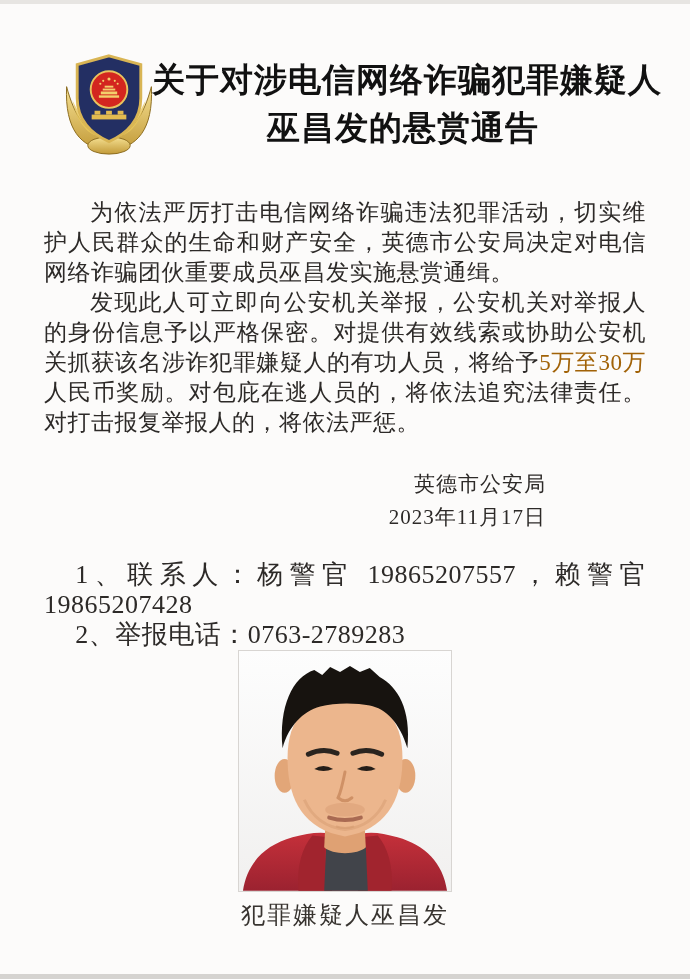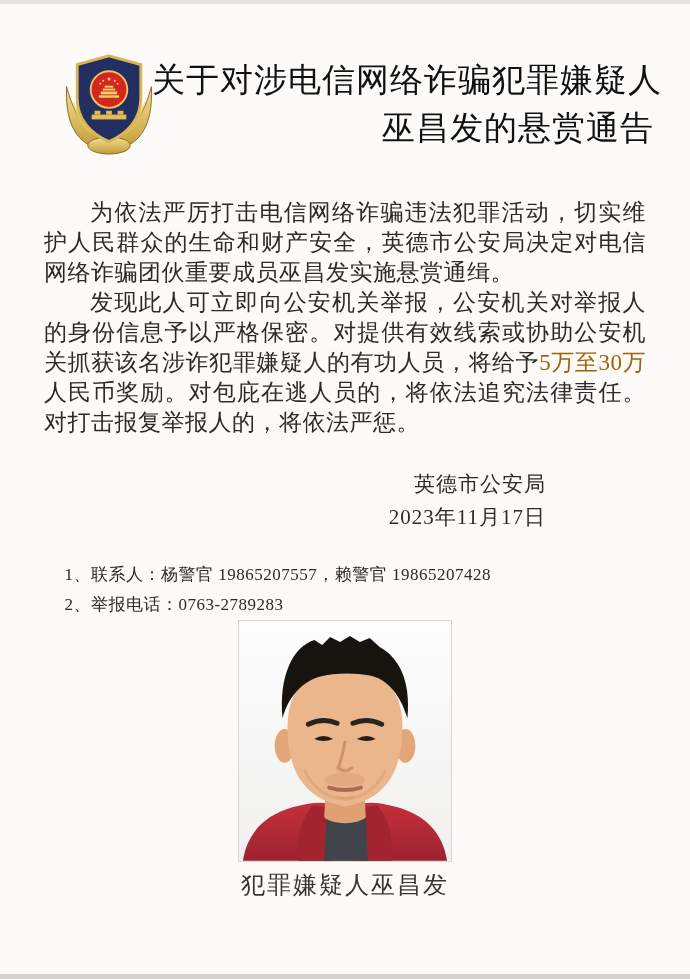--- a/index.html
+++ b/index.html
@@ -20,23 +20,23 @@
   .edge-strip.bottom { bottom: 0; height: 5px; background: #d5d3d0; }
 
   
   .header { position: relative; margin-top: 50px; height: 108px; }
   .badge {
     position: absolute; left: 56px; top: 0;
     width: 106px; height: 108px;
   }
   .title-block {
     position: absolute; left: 152px; right: 36px; top: 6px;
-    text-align: right;
+    text-align: center;
     font-family: "Liberation Sans", sans-serif;
-    font-weight: 400;
+    font-weight: 700;
     color: #111111;
   }
   .title-line { font-size: 33px; line-height: 48px; letter-spacing: 1px; white-space: nowrap; }
 
   
   .main { margin-top: 40px; padding: 0 44px; }
   .body-para {
     font-size: 23px;
     line-height: 30px;
     letter-spacing: 0.5px;
@@ -44,21 +44,21 @@
     text-align: justify;
     color: #2d2a28;
   }
   .reward { color: #a16207; }
 
   .signature { margin-top: 30px; padding-right: 100px; text-align: right; }
   .signature div { font-size: 21px; line-height: 33px; letter-spacing: 1px; }
 
   .contacts { margin-top: 26px; }
   .contacts p {
-    font-size: 17px;
+    font-size: 26px;
     line-height: 30px;
     letter-spacing: 0.5px;
     text-indent: 1.2em;
     text-align: justify;
   }
 
   
   .photo-figure { margin-top: 0; text-align: center; }
   .photo-frame {
     width: 214px; height: 242px;

